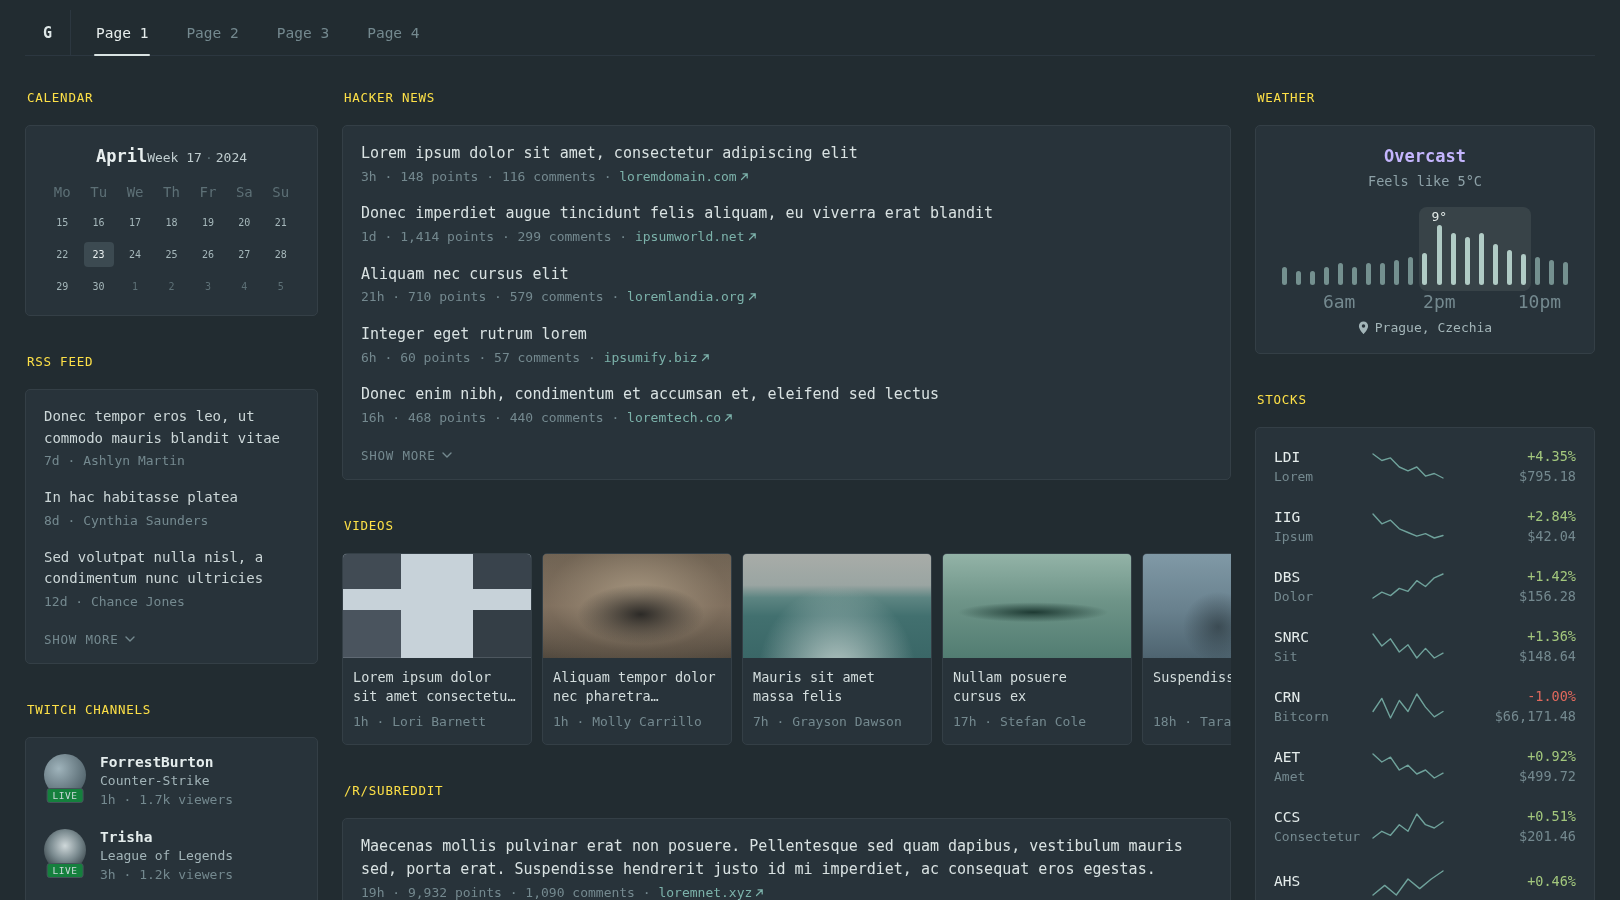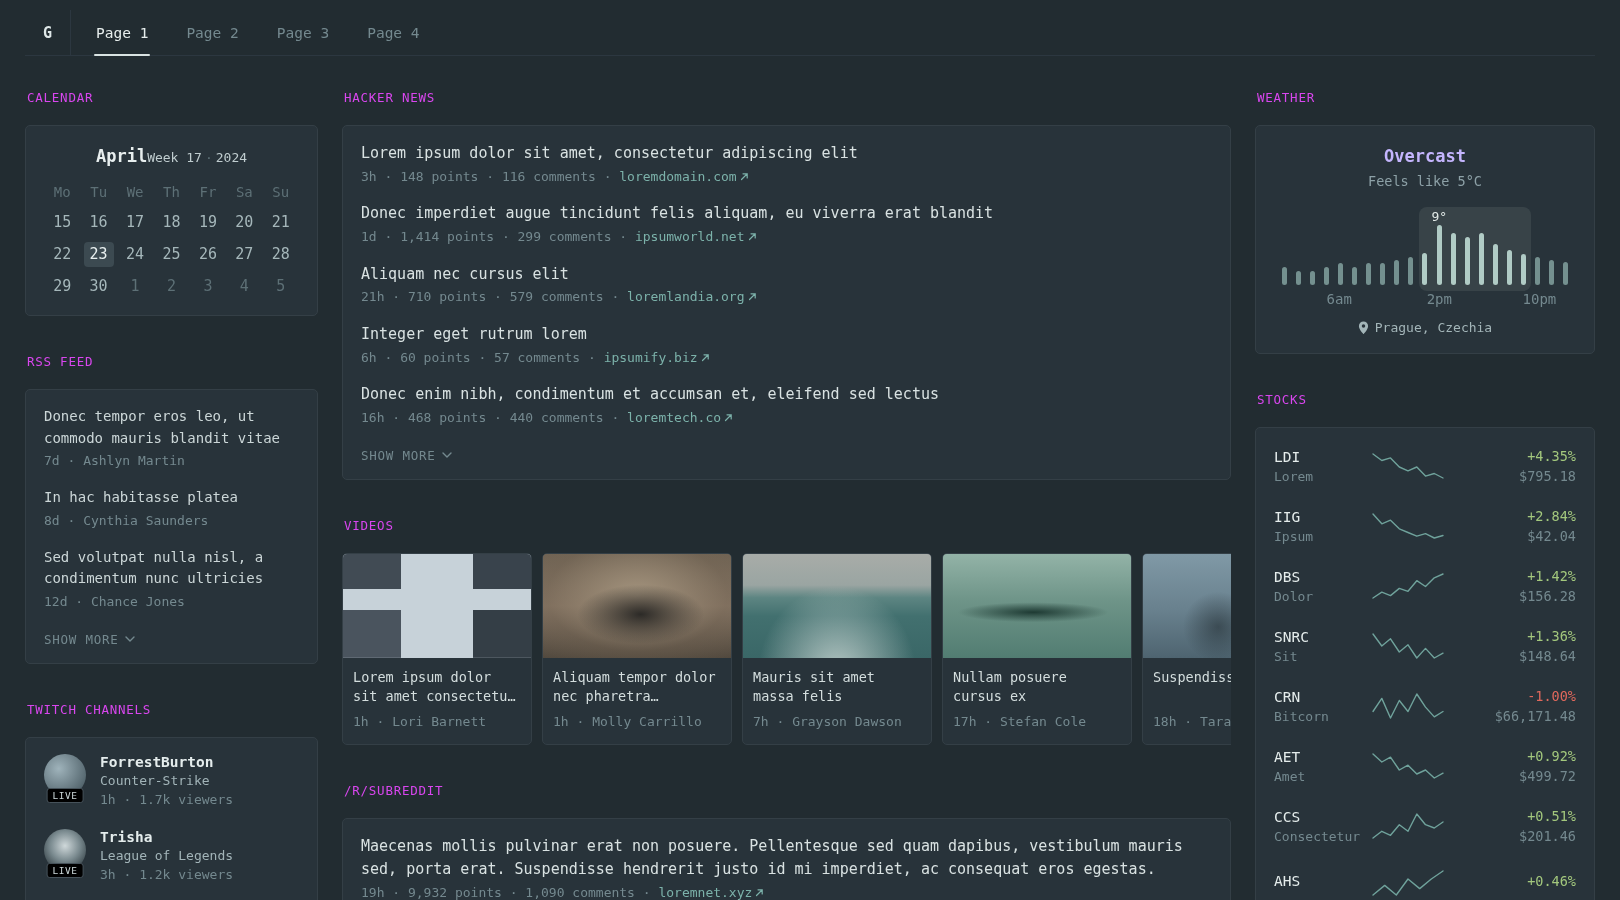--- a/index.html
+++ b/index.html
@@ -14,47 +14,47 @@
   .nav-tabs{display:flex;margin-left:6px}
   .nav-tab{display:flex;align-items:center;padding:0 12px;margin:0 7px;color:#74898f;font-size:14.5px;position:relative}
   .nav-tab.active{color:#e7eeed}
   .nav-tab.active::after{content:"";position:absolute;left:10px;right:10px;bottom:-1px;height:2px;background:#d9e3e2;border-radius:1px}
   
   .columns{display:flex;gap:24px}
   .col{flex:none}
   .col-left{width:293px}
   .col-mid{width:889px}
   .col-right{width:340px}
-  .section-title{font-size:12.5px;color:#d946ef;letter-spacing:.06em;margin:38px 0 20px 2px}
+  .section-title{font-size:12.5px;color:#fde047;letter-spacing:.06em;margin:38px 0 20px 2px}
   .col > .section-title:first-child{margin-top:18px}
   .card{background:#28333a;border:1px solid #343f46;border-radius:5px;padding:16px 18px}
   .item-meta{font-size:13px;color:#74898f;margin-top:3px;line-height:1.45}
   .meta-link{color:#7cb2aa}
   .ext-icon{display:inline-block;margin-left:3px;vertical-align:baseline}
   .show-more{display:inline-flex;align-items:center;gap:7px;font-size:12.5px;letter-spacing:.06em;color:#74898f;margin-top:4px}
   
   .cal-head{display:flex;justify-content:center;align-items:baseline;padding-top:4px}
   .cal-month{font-size:17px;font-weight:bold;color:#e7eeee}
   .cal-meta{font-size:13px;color:#c0cdcf}
   .cal-meta .dot{color:#5d7076;margin:0 3px}
   .cal-grid{display:grid;grid-template-columns:repeat(7,1fr);row-gap:7px;margin-top:18px;text-align:center}
   .cal-dow{font-size:14px;color:#5d7076;margin-bottom:3px}
-  .cal-day{font-size:15px;color:#a5b7ba;width:30px;height:25px;line-height:25px;margin:0 auto;border-radius:4px}
+  .cal-day{font-size:10px;color:#a5b7ba;width:30px;height:25px;line-height:25px;margin:0 auto;border-radius:4px}
   .cal-day.muted{color:#5d7076}
   .cal-day.selected{background:#3c4a51;color:#e9f0f0}
   
   .rss-item{margin-bottom:16px}
   .rss-title{display:block;font-size:14px;line-height:1.55;color:#ccd7d8}
   
   .tw-item{display:flex;gap:14px;margin-bottom:19px;align-items:flex-start}
   .tw-avatar-wrap{position:relative;flex:none;width:42px}
   .tw-avatar{width:42px;height:42px;border-radius:50%}
   .av1{background:radial-gradient(circle at 35% 35%,#9fb3bb,#5a6c74 70%,#3a474d)}
   .av2{background:radial-gradient(circle at 50% 40%,#cfd8da,#7a8a8f 45%,#2f3b40 85%)}
-  .tw-live{position:absolute;left:50%;bottom:-7px;transform:translateX(-50%);background:#000000;border:1px solid #46525a;border-radius:3px;color:#cdd9da;font-size:9.5px;letter-spacing:.05em;padding:1px 5px}
+  .tw-live{position:absolute;left:50%;bottom:-7px;transform:translateX(-50%);background:#15803d;border:1px solid #46525a;border-radius:3px;color:#cdd9da;font-size:9.5px;letter-spacing:.05em;padding:1px 5px}
   .tw-live:empty{display:none}
   .tw-game:empty,.tw-item .item-meta:empty{display:none}
   .tw-name{font-size:14.5px;font-weight:bold;color:#e4ecec}
   .tw-game{font-size:13px;color:#a2b4b8;margin-top:3px}
   
   .hn-item{margin-bottom:16px}
   .hn-title{display:block;font-size:15px;line-height:1.5;color:#d9e2e2}
   
   .videos-row{display:flex;gap:10px;overflow:hidden}
   .video-card{width:190px;flex:none;padding:0;overflow:hidden}
@@ -73,21 +73,21 @@
   .weather-card{text-align:center;padding:20px 20px 18px}
   .w-cond{font-size:17px;font-weight:bold;color:#c4b5fd}
   .w-feels{font-size:13.5px;color:#8da1a7;margin-top:7px}
   .w-chart{position:relative;height:104px;margin:14px 6px 2px}
   .w-hl{position:absolute;bottom:16px;height:84px;background:rgba(171,191,181,.12);border-radius:8px}
   .w-bars{position:absolute;left:0;right:0;bottom:22px;height:60px;display:flex;justify-content:space-between;align-items:flex-end}
   .wbar{width:5px;border-radius:3px;background:#74908f}
   .wbar.hl{background:#b0cbc5}
   .w-peak{position:absolute;top:6px;transform:translateX(-50%);font-size:13px;color:#e2eae8}
   .w-times{position:absolute;left:0;right:0;bottom:0;height:16px}
-  .w-time{position:absolute;transform:translateX(-50%);font-size:14px;color:#74898f}
+  .w-time{position:absolute;transform:translateX(-50%);font-size:18px;color:#74898f}
   .w-loc{display:flex;align-items:center;justify-content:center;gap:6px;margin-top:13px;font-size:13px;color:#a3b5b8}
   
   .stocks-card{padding:8px 18px}
   .stock-row{display:flex;align-items:center;padding:12px 0}
   .stock-id{width:96px;flex:none;text-align:left}
   .stock-sym{font-size:14.5px;font-weight:normal;color:#e5edec}
   .stock-name{font-size:13px;color:#74898f;margin-top:4px}
   .spark{flex:none;color:#6fa29b}
   .spark polyline{fill:none;stroke:currentColor;stroke-width:1.4;stroke-linejoin:round;stroke-linecap:round}
   .stock-vals{flex:1;text-align:right}

